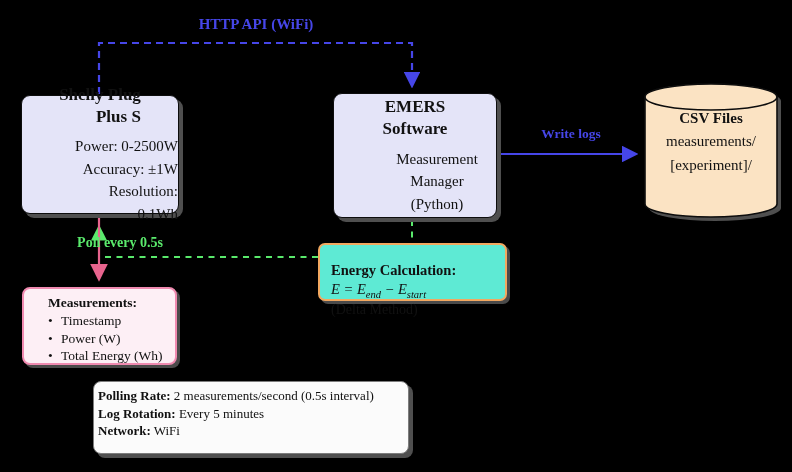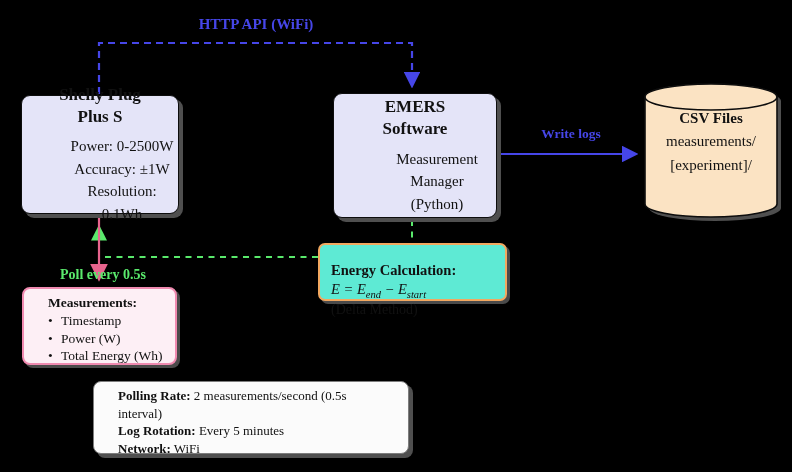--- a/index.html
+++ b/index.html
@@ -32,21 +32,21 @@
     background:#5eead4;box-shadow:3px 3px 0 #4a4a4a;
     padding:16px 11px;font-size:14px;line-height:1.3;text-align:left;
   }
   .energy .hdr{font-weight:700;font-size:14.5px;}
   .energy .math{font-style:italic;font-size:14.5px;}
   .energy .math sub{font-size:10.5px;}
   
   .info{
     position:absolute;box-sizing:border-box;border:1.6px solid #7d7d7d;border-radius:8px;
     background:#fbfbfb;box-shadow:4px 4px 0 #4f4f4f;
-    padding:5px 24px;font-size:13px;line-height:1.36;text-align:left;
+    padding:5px 4px;font-size:13px;line-height:1.36;text-align:left;
   }
   .info b{font-weight:700;}
   
   .cyl-text{
     position:absolute;text-align:center;font-size:15px;line-height:1.55;
   }
   .cyl-text .title{font-weight:700;font-size:15px;}
   
   .edge-label{position:absolute;font-weight:700;text-align:center;}
   .lbl-blue{color:#4646e8;}
@@ -85,23 +85,23 @@
       <path d="M649,101 A66,13 0 0 1 781,101 L781,208 A66,13 0 0 1 649,208 Z" fill="#4f4f4f" stroke="none"></path>
       <path d="M645,97 A66,13 0 0 1 777,97 L777,204 A66,13 0 0 1 645,204 Z" fill="#fbe3c3" stroke="#0d0d0d" stroke-width="1.6"></path>
       <ellipse cx="711" cy="97" rx="66" ry="13" fill="#fbe3c3" stroke="#0d0d0d" stroke-width="1.6"></ellipse>
     </g>
   </svg>
 
   <div class="edge-label lbl-blue abs" style="left:156px;top:16px;width:200px;font-size:15px;">HTTP API (WiFi)</div>
 
   <div class="edge-label lbl-blue abs" style="left:510px;top:126px;width:122px;font-size:13.5px;">Write logs</div>
 
-  <div class="edge-label lbl-green abs" style="left:43px;top:235px;width:120px;font-size:14px;text-align:center;margin-top:32px;">Poll every 0.5s</div>
+  <div class="edge-label lbl-green abs" style="left:43px;top:235px;width:120px;font-size:14px;text-align:right;">Poll every 0.5s</div>
 
-  <div class="node" style="left:21px;top:95px;width:158px;height:119px;">
+  <div class="node" style="left:21px;top:95px;width:158px;height:119px;text-align:right;">
     <div class="title">
       <div>Shelly Plug</div>
       <div>Plus S</div>
     </div>
     <div class="body">
       <div>Power: 0-2500W</div>
       <div>Accuracy: ±1W</div>
       <div>Resolution: 0.1Wh</div>
     </div>
   </div>

